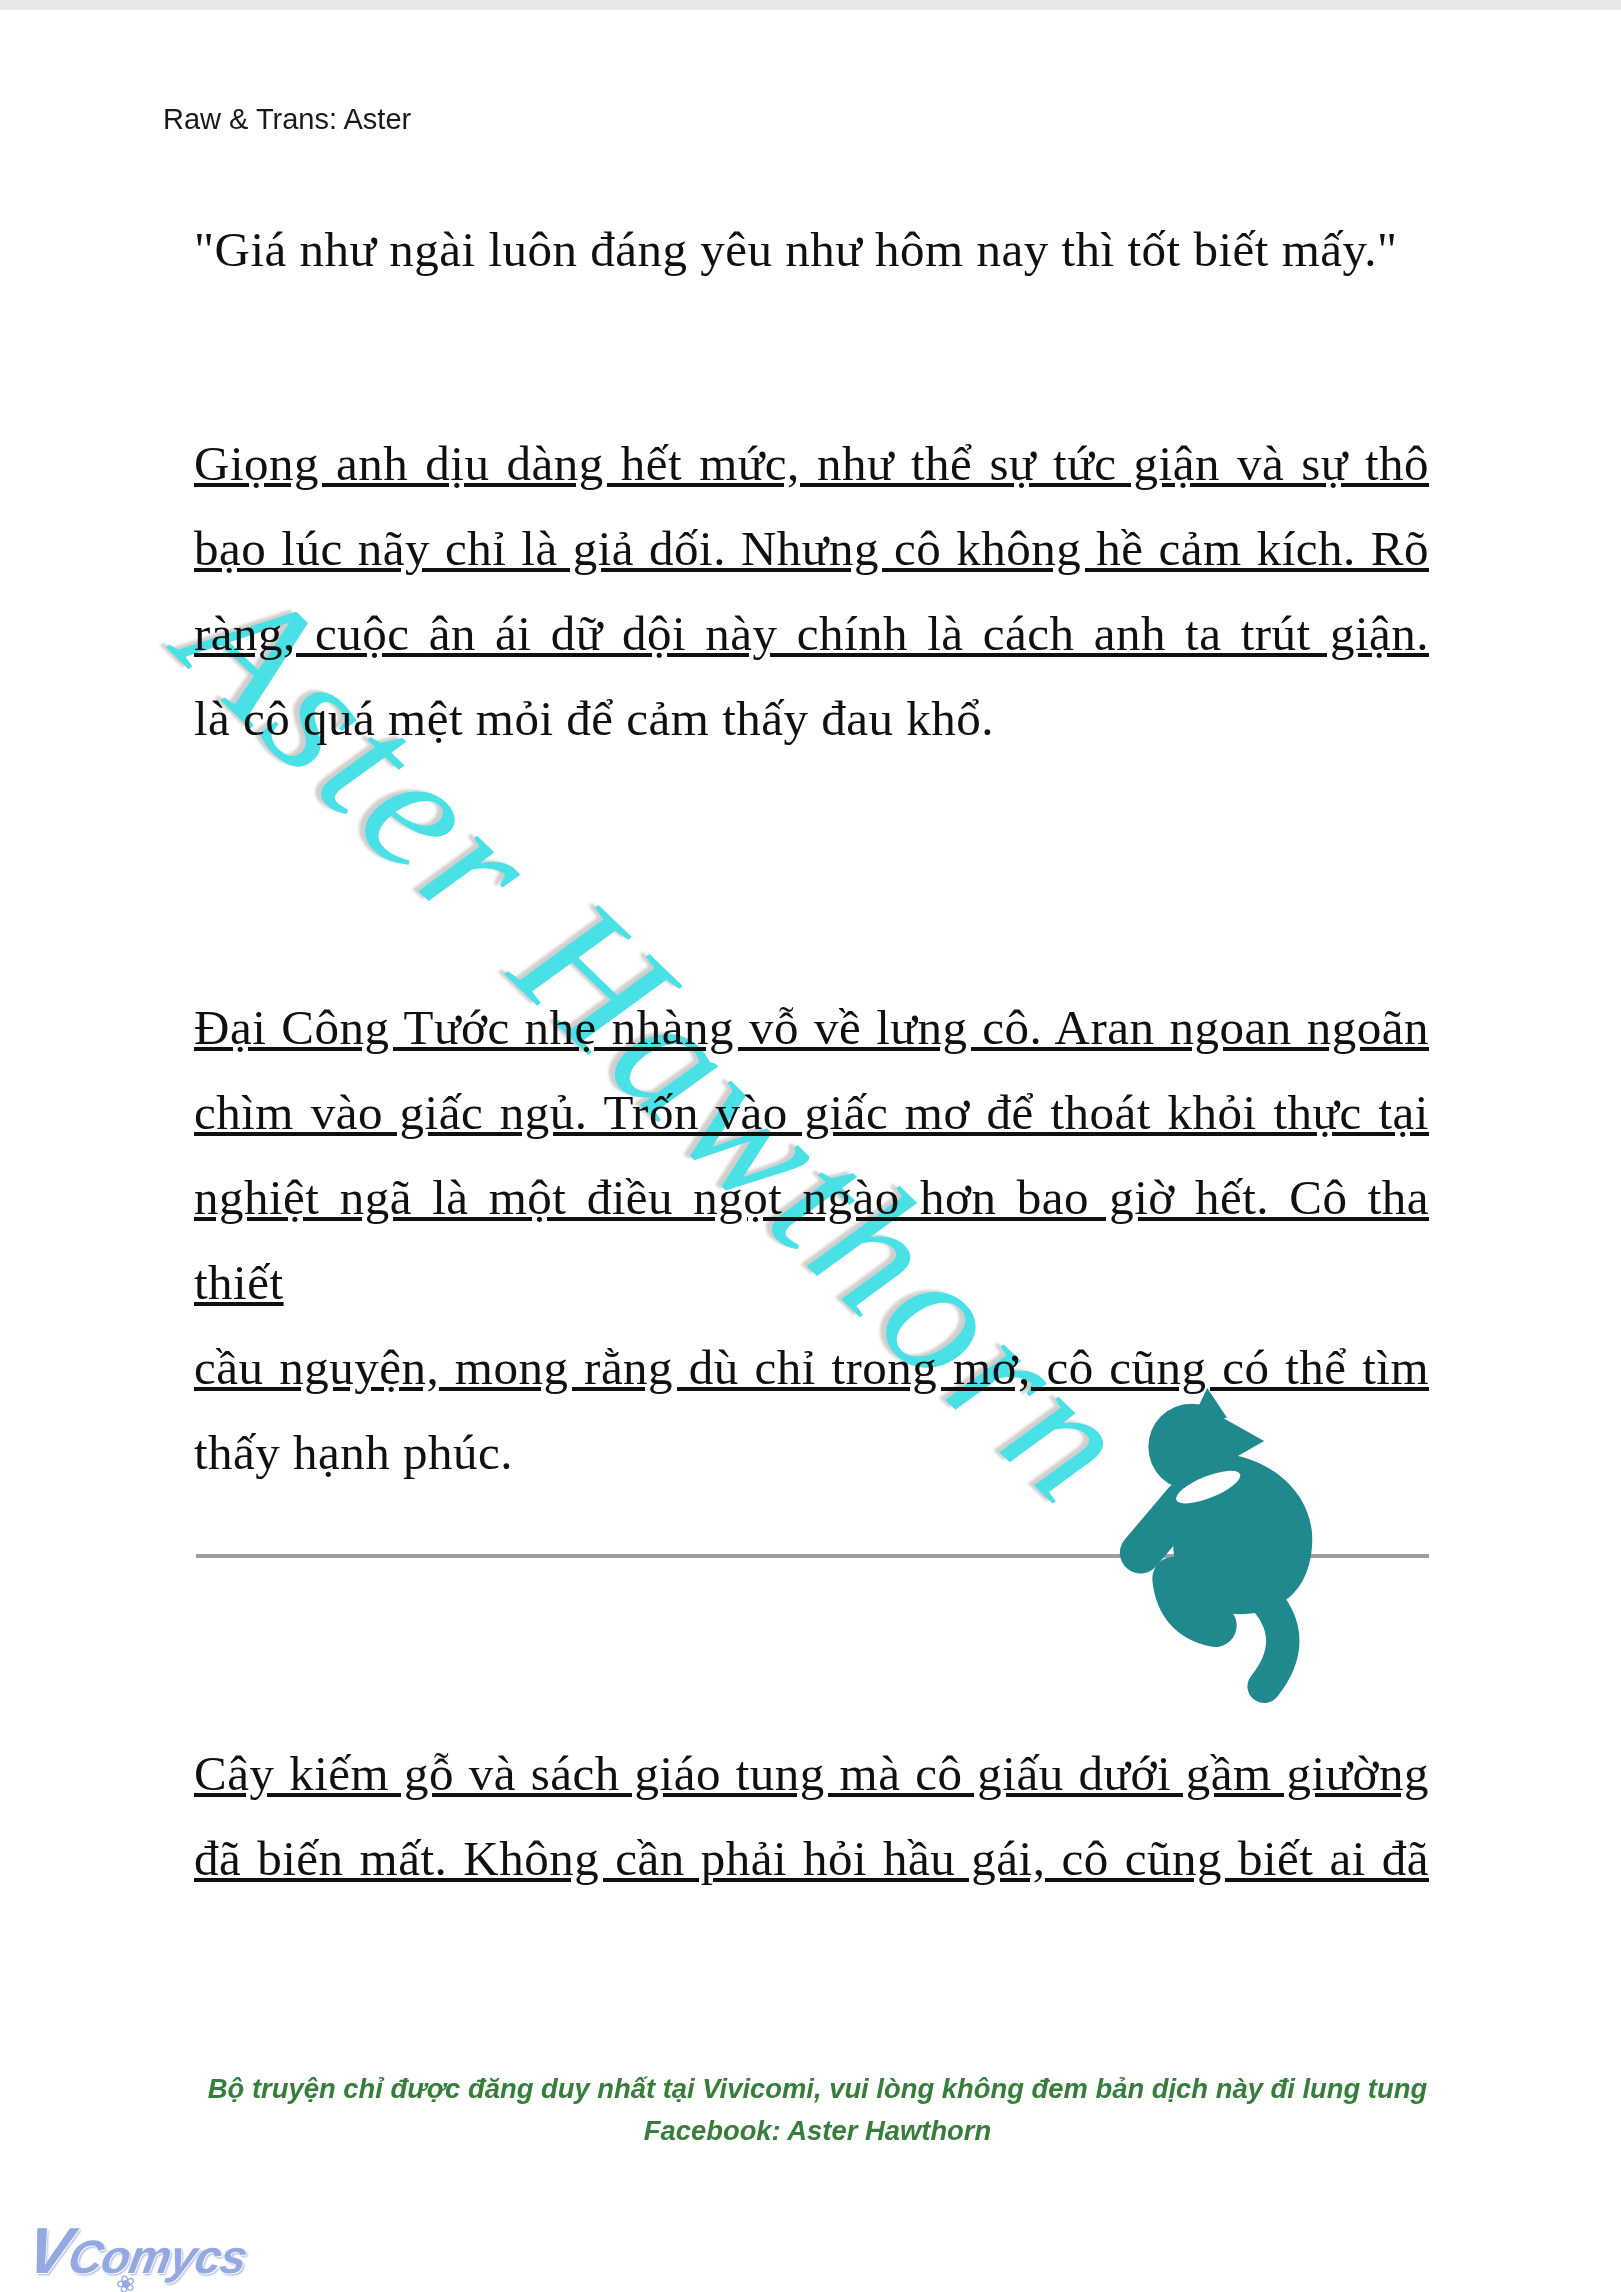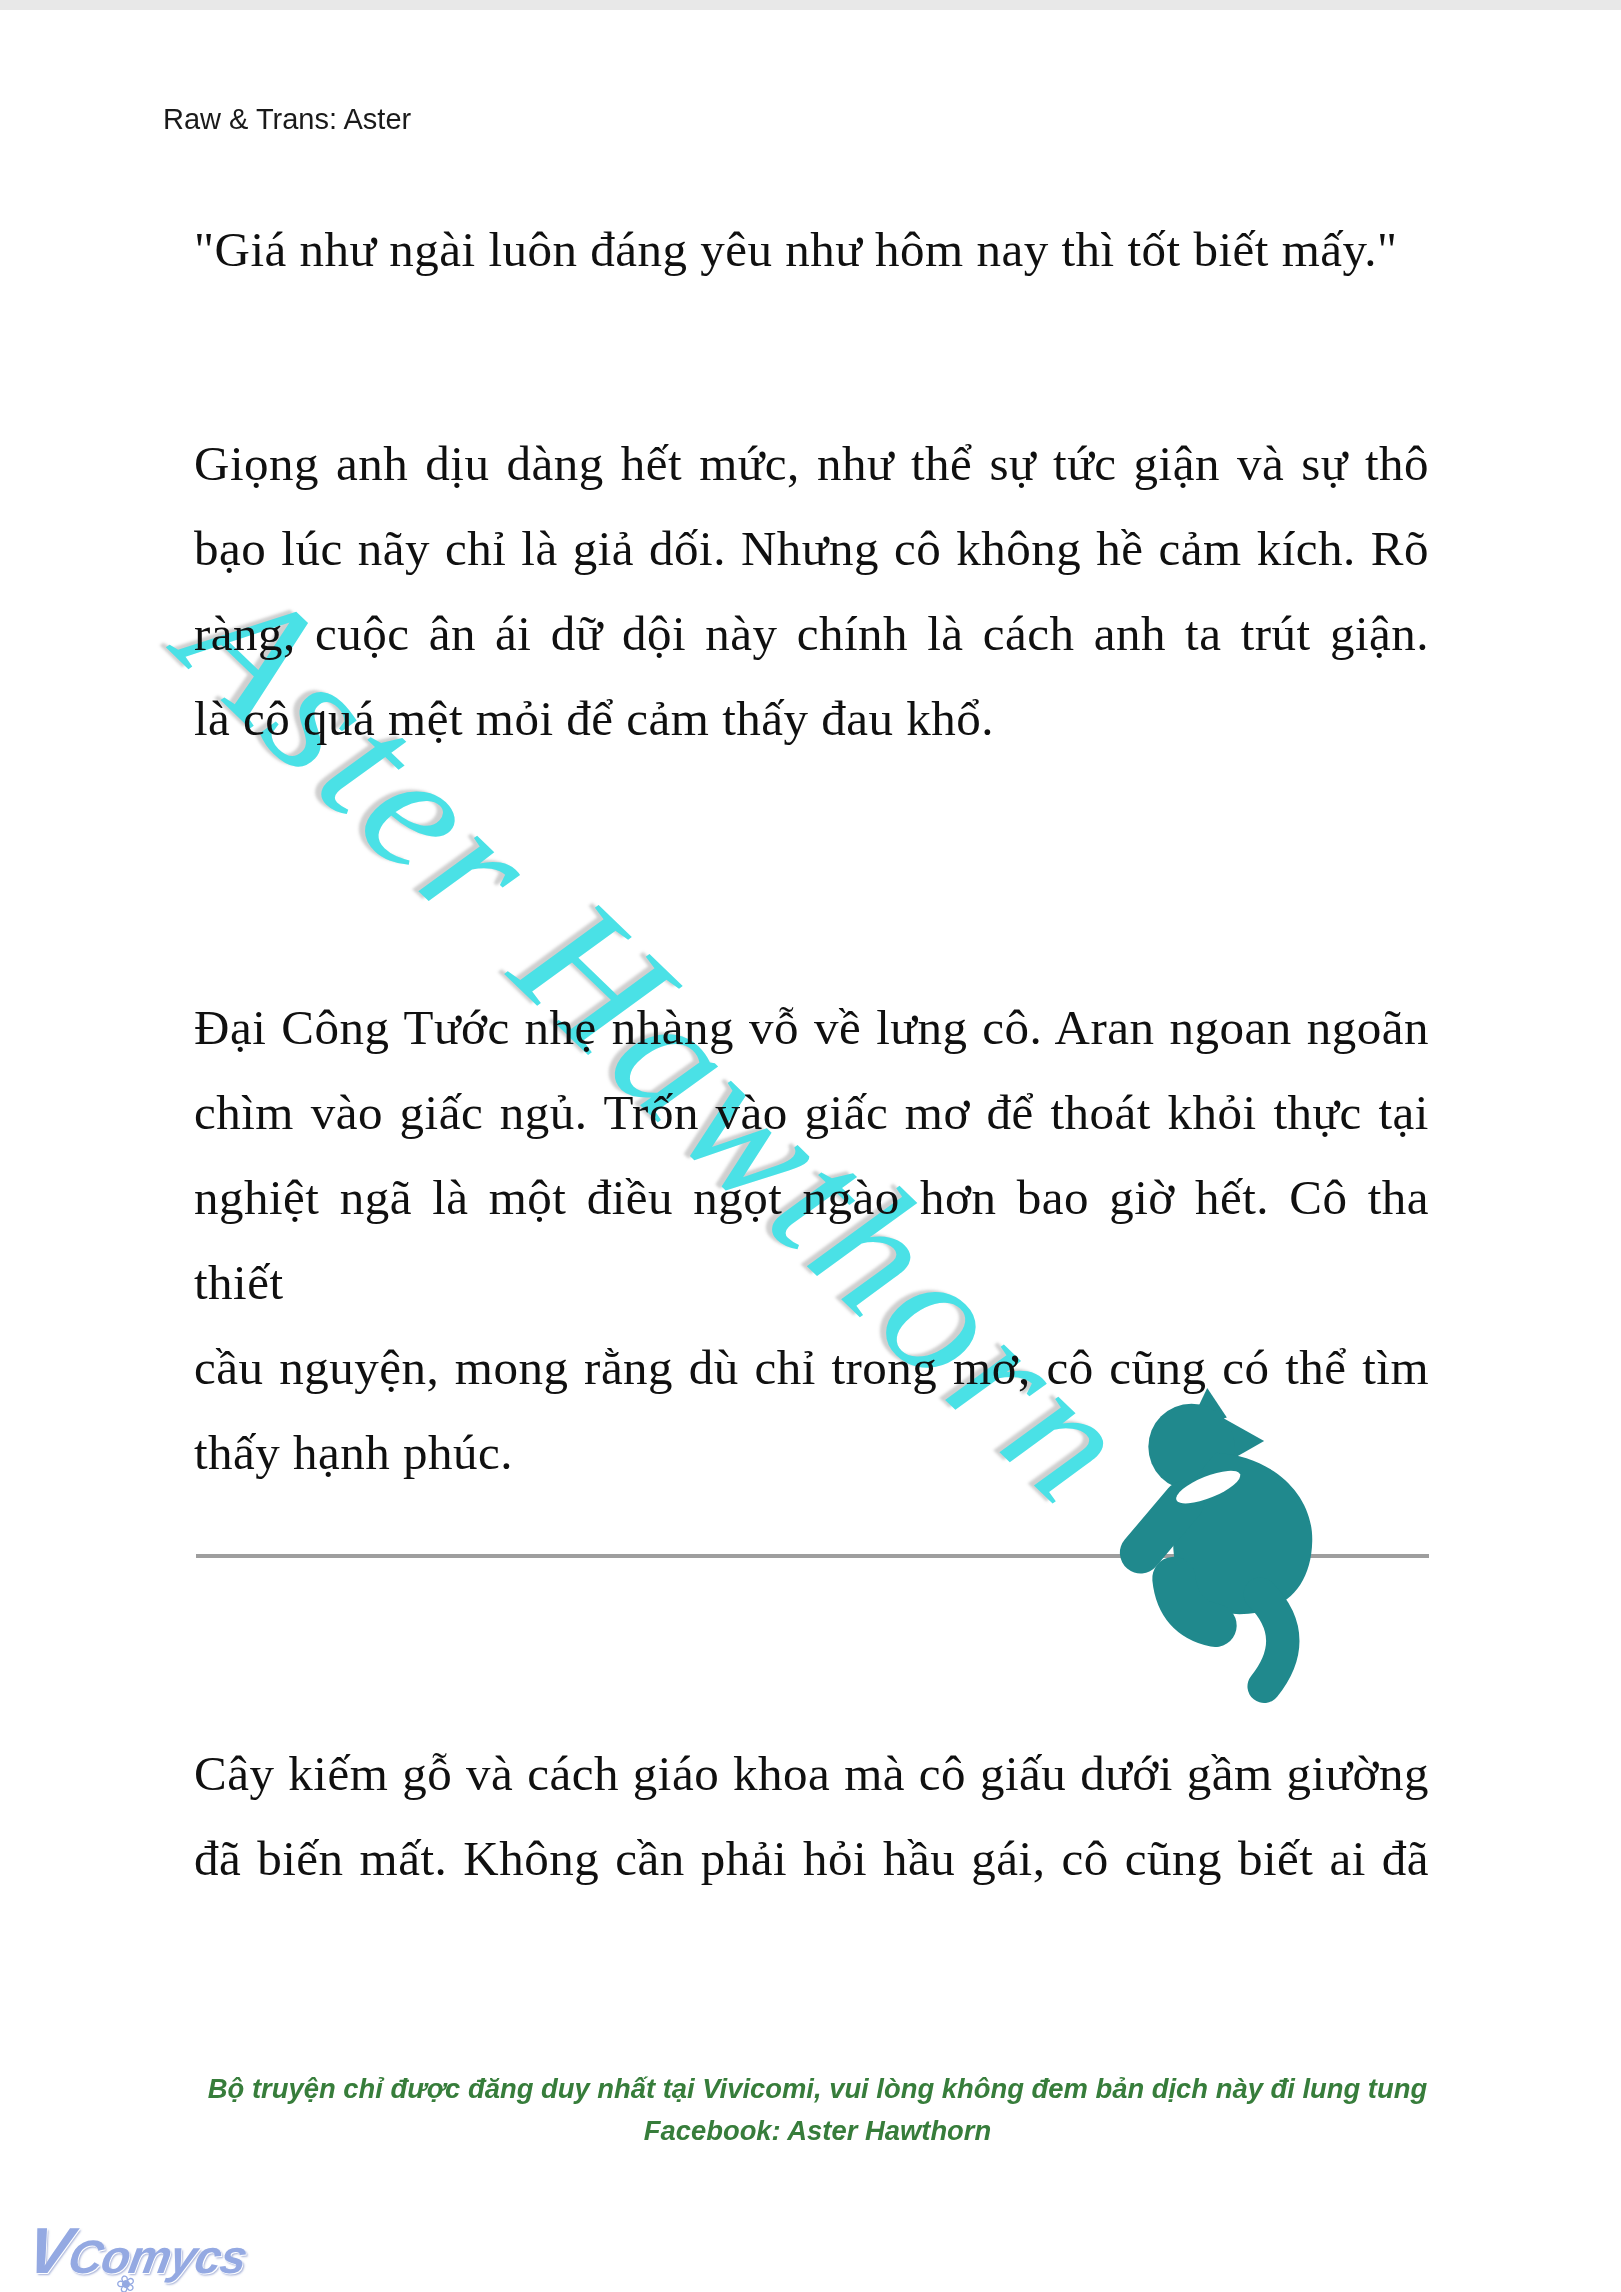--- a/index.html
+++ b/index.html
@@ -16,21 +16,21 @@
     position:absolute; left:284px; top:529px; z-index:0;
     transform:rotate(44deg); transform-origin:0 0;
     font-family:"Liberation Serif", serif; font-style:italic;
     font-size:176px; letter-spacing:7.8px; white-space:nowrap;
     color:#4ae1e6; text-shadow:-5.9px 2.9px 2.9px rgba(130,130,130,0.38);
   }
   .para {
     position:absolute; left:194px; width:1235px; z-index:1;
     font-size:49px; line-height:85px; letter-spacing:0.5px;
   }
-  .para .jline { text-align:justify; text-align-last:justify; }
+  .para .jline { text-align:justify; text-align-last:justify;text-decoration:underline; }
   .para .line  { white-space:nowrap; }
   .quote { top:197px; }
   .p1 { top:411px; }
   .p2 { top:975px; }
   .p3 { top:1721px; }
   .divider {
     position:absolute; left:196px; top:1544px; width:1233px; height:3.9px;
     background:#9e9e9e; z-index:2;
   }
   .cat {
@@ -96,21 +96,21 @@
         <path d="M105,68 C165,72 204,112 203,158 C202,204 176,228 138,232 C98,236 66,214 62,172 C58,136 72,104 105,68 Z" fill="currentColor"></path>
         <path d="M72,118 L28,170" stroke="currentColor" stroke-width="42" stroke-linecap="round" fill="none"></path>
         <path d="M62,196 Q66,236 104,244" stroke="currentColor" stroke-width="44" stroke-linecap="round" fill="none"></path>
         <path d="M150,212 C182,244 178,276 154,306" stroke="currentColor" stroke-width="34" stroke-linecap="round" fill="none"></path>
         <ellipse cx="97" cy="103" rx="35" ry="11" fill="#ffffff" transform="rotate(-22 97 103)"></ellipse>
       </g>
     </svg>
   </div>
 
   <div class="para p3">
-    <div class="jline">Cây kiếm gỗ và cách giáo khoa mà cô giấu dưới gầm giường</div>
+    <div class="jline">Cây kiếm gỗ và sách giáo tung mà cô giấu dưới gầm giường</div>
     <div class="jline">đã biến mất. Không cần phải hỏi hầu gái, cô cũng biết ai đã</div>
   </div>
 
   <div class="footer" style="color: rgb(55, 125, 59);">
     <div>Bộ truyện chỉ được đăng duy nhất tại Vivicomi, vui lòng không đem bản dịch này đi lung tung</div>
     <div>Facebook: Aster Hawthorn</div>
   </div>
 
   <div class="logo" style="color: rgb(148, 169, 226);"><span class="big">V</span><span>Comycs</span></div>
   <div class="flower" style="color: rgb(148, 169, 226);">❀</div>

